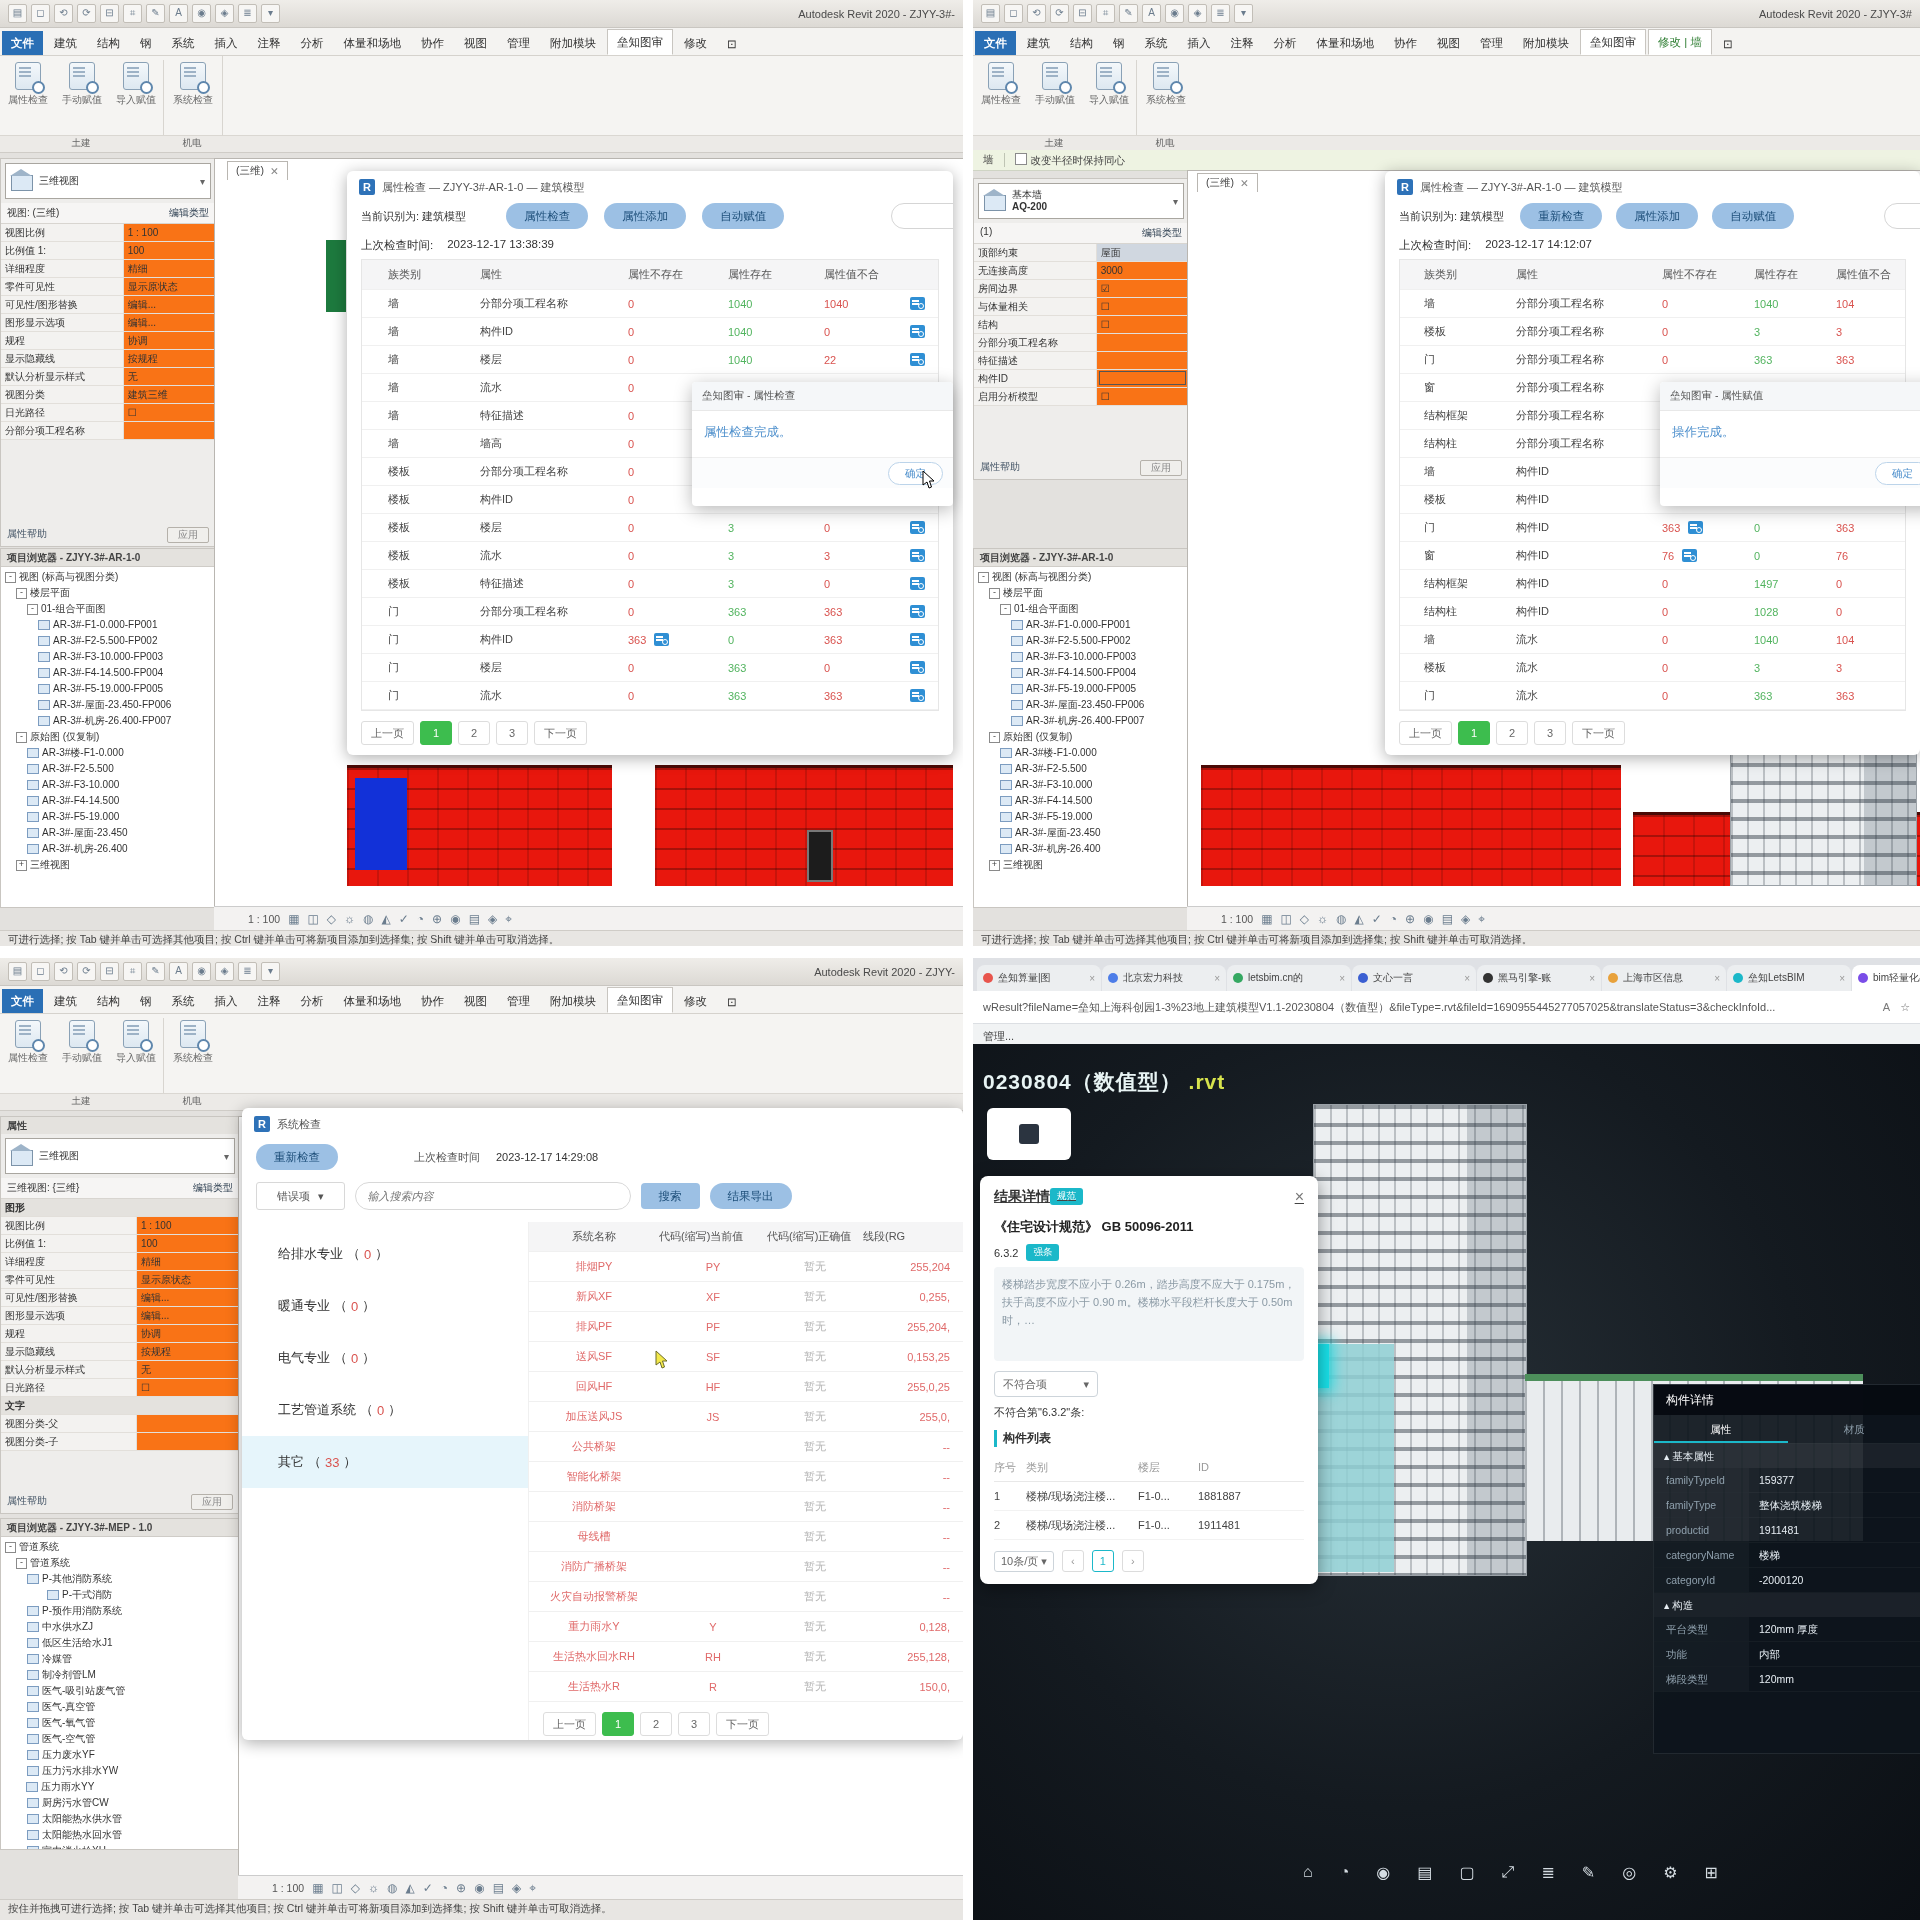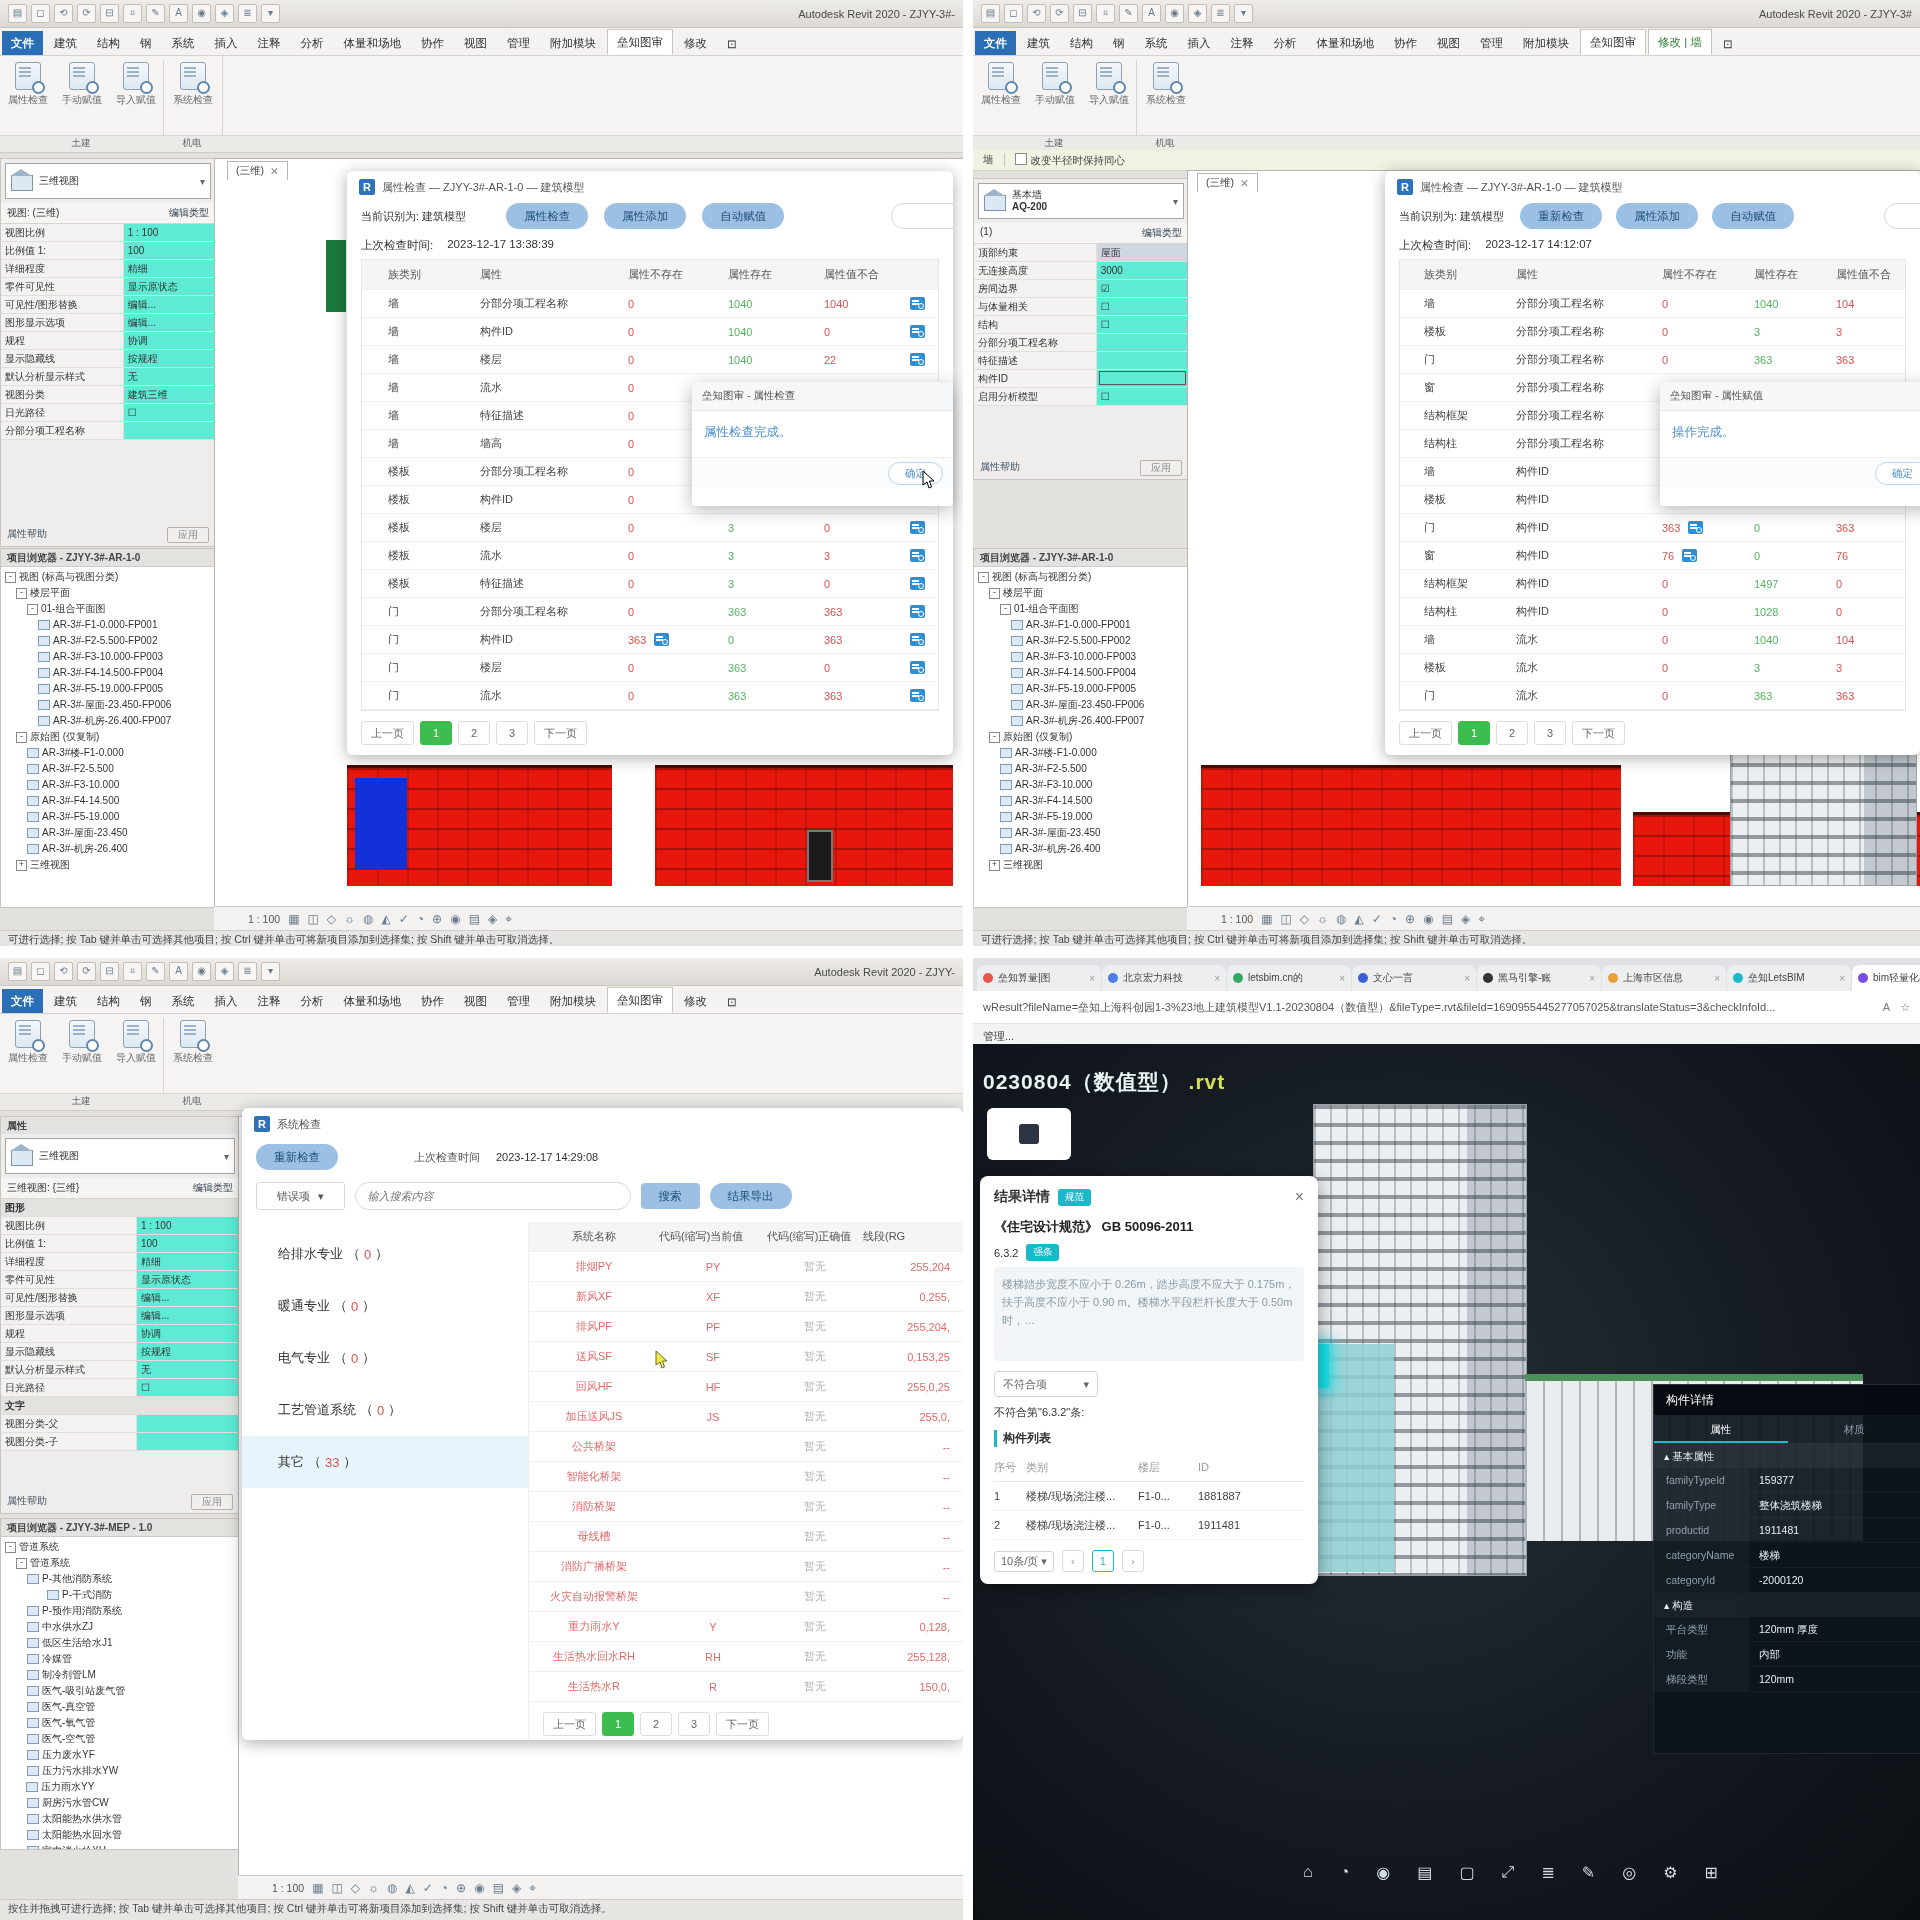--- a/index.html
+++ b/index.html
@@ -44,21 +44,21 @@
   .palette{position:absolute;background:#eeedeb;border:1px solid #c9c6c1;font-size:10px;color:#333;overflow:hidden;}
   .ptitle{height:17px;line-height:17px;padding-left:6px;background:#e4e2de;font-weight:bold;color:#444;}
   .psel{display:flex;align-items:center;gap:6px;background:#fff;border:1px solid #a9a6a0;margin:4px;height:34px;padding:0 5px;}
   .psel .pselt{line-height:12px;}
   .pcaret{margin-left:auto;color:#666;}
   .phouse{width:20px;height:14px;background:#dce9f5;border:1px solid #7c93a9;position:relative;flex:none;margin-top:4px;}
   .phouse::before{content:"";position:absolute;left:-2px;top:-7px;border-left:11px solid transparent;
     border-right:11px solid transparent;border-bottom:7px solid #9eb4c9;}
   .psub{display:flex;justify-content:space-between;padding:3px 6px;border-bottom:1px solid #d8d5d0;background:#f6f5f4;}
   .plink{color:#345;white-space:nowrap;}
-  .pgrid .prow{display:flex;height:17px;line-height:17px;border-bottom:1px solid #e2dfda;background:#5eead4;}
+  .pgrid .prow{display:flex;height:17px;line-height:17px;border-bottom:1px solid #e2dfda;background:#f97316;}
   .prow .pl{width:55%;padding-left:4px;background:#f3f2f0;border-right:1px solid #e2dfda;overflow:hidden;white-space:nowrap;}
   .prow .pv{flex:1;padding-left:4px;overflow:hidden;white-space:nowrap;}
   .prow.sec{background:#e4e2de;font-weight:bold;}
   .prow.sec .pl{background:transparent;border:none;}
   .prow.hl{background:#d0d7e0;}
   .prow.inp .pv{border:1.5px solid #555;height:12px;margin:1px 2px;line-height:12px;}
   .pfoot{position:absolute;bottom:3px;left:6px;right:6px;display:flex;justify-content:space-between;font-size:10px;color:#456;}
   .pfoot .applybtn{border:1px solid #b5b1aa;background:#f0efec;padding:0 10px;color:#888;border-radius:2px;}
   .pbhead{height:17px;line-height:17px;padding-left:6px;background:#e4e2de;font-weight:bold;color:#444;
     border-bottom:1px solid #cfccc7;white-space:nowrap;}
@@ -158,21 +158,21 @@
   .ftitle .ext{color:#d7e34d;}
   .minicard{position:absolute;left:14px;top:64px;width:84px;height:52px;background:#fff;border-radius:6px;
     display:flex;align-items:center;justify-content:center;}
   .minicube{width:20px;height:20px;background:#2b3440;border-radius:3px;}
   .podium{position:absolute;background:repeating-linear-gradient(90deg,rgba(40,50,60,.3) 0 2px,transparent 2px 18px),#e9ecee;
     border-top:7px solid #4d8f5b;}
   .glass{position:absolute;background:#8fcfd3;opacity:.85;}
   .hilite{position:absolute;background:#19e0e8;box-shadow:0 0 14px 4px rgba(25,224,232,.8);}
   .rpanel{position:absolute;left:7px;top:132px;width:310px;background:#fff;border-radius:8px;
     box-shadow:0 4px 18px rgba(0,0,0,.4);padding:12px 14px;font-size:11px;color:#444;}
-  .rp-head{display:flex;align-items:center;gap:8px;}
+  .rp-head{display:flex;align-items:flex-start;text-decoration:underline;}
   .rp-title{font-size:14px;font-weight:bold;color:#333;}
   .tealpill{background:#1bb8c9;color:#fff;border-radius:3px;font-size:9.5px;padding:2px 7px;}
   .rp-x{margin-left:auto;color:#777;font-size:16px;}
   .rp-code{font-size:13px;font-weight:bold;color:#222;margin:12px 0 8px;}
   .rp-clause{display:flex;align-items:center;gap:8px;margin-bottom:6px;color:#333;}
   .quote{background:#f2f5f7;border-radius:4px;padding:8px;color:#8b9aa5;line-height:1.65;height:78px;overflow:hidden;}
   .rp-filter{border:1px solid #cdd4da;border-radius:4px;width:86px;height:24px;line-height:24px;padding:0 8px;
     color:#666;margin:10px 0 8px;display:flex;justify-content:space-between;}
   .failt{margin:4px 0;color:#333;}
   .fail{height:24px;line-height:24px;padding-left:2px;color:#444;}

